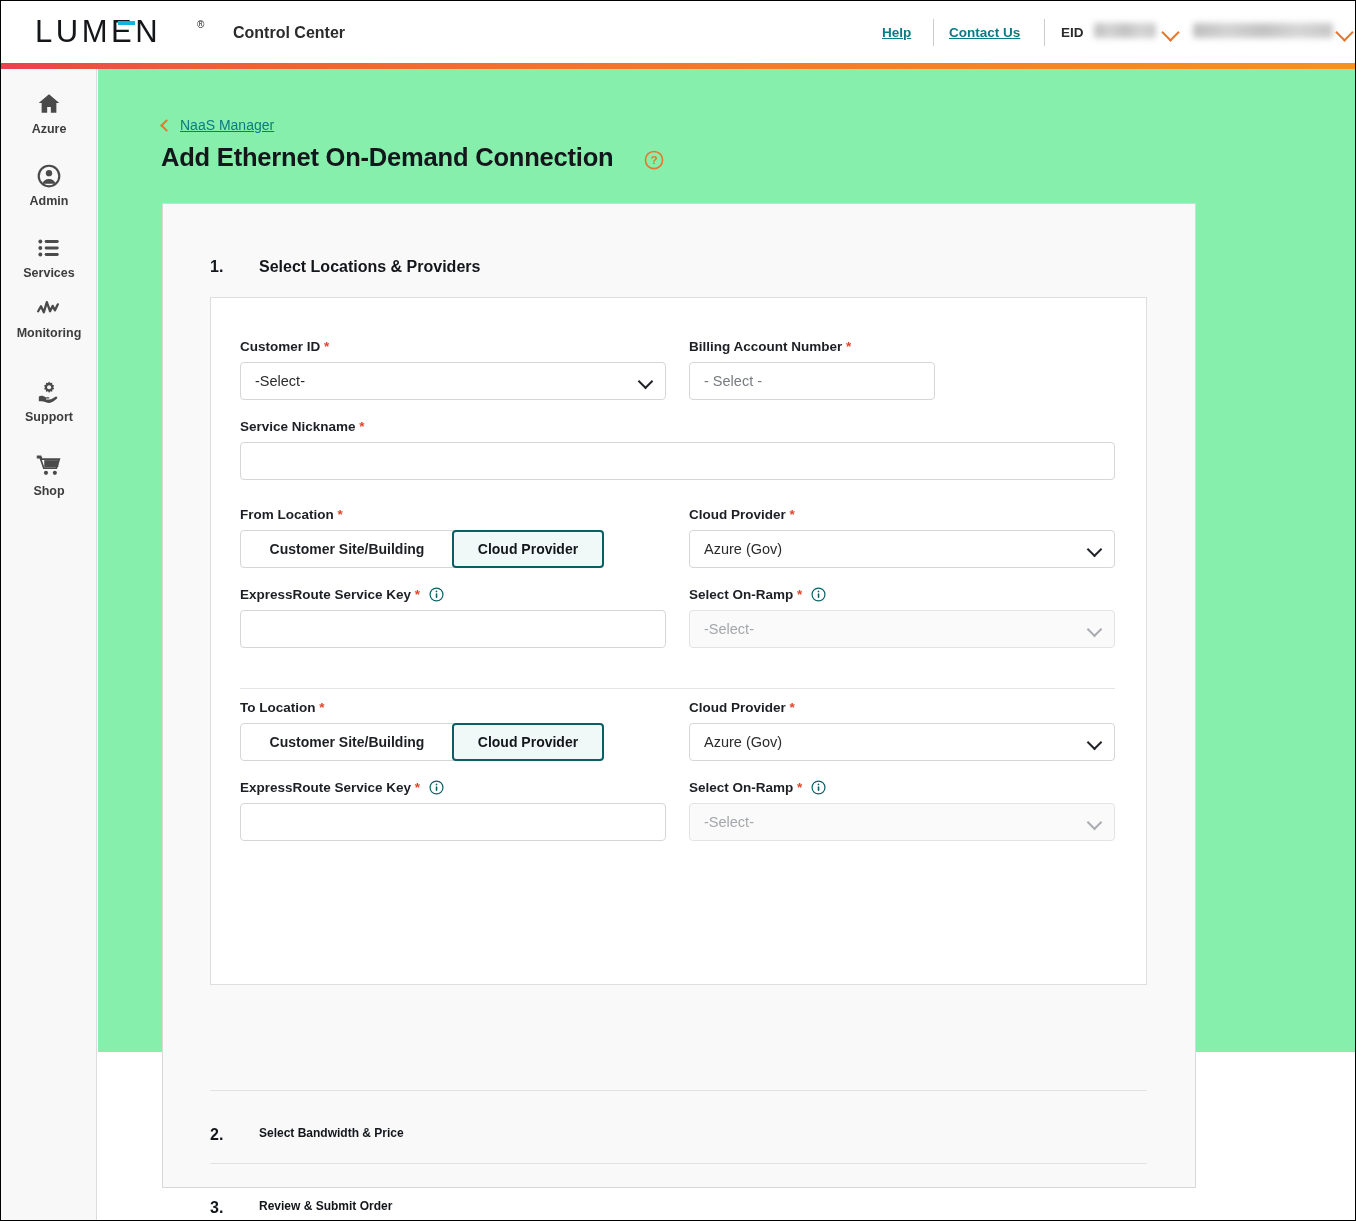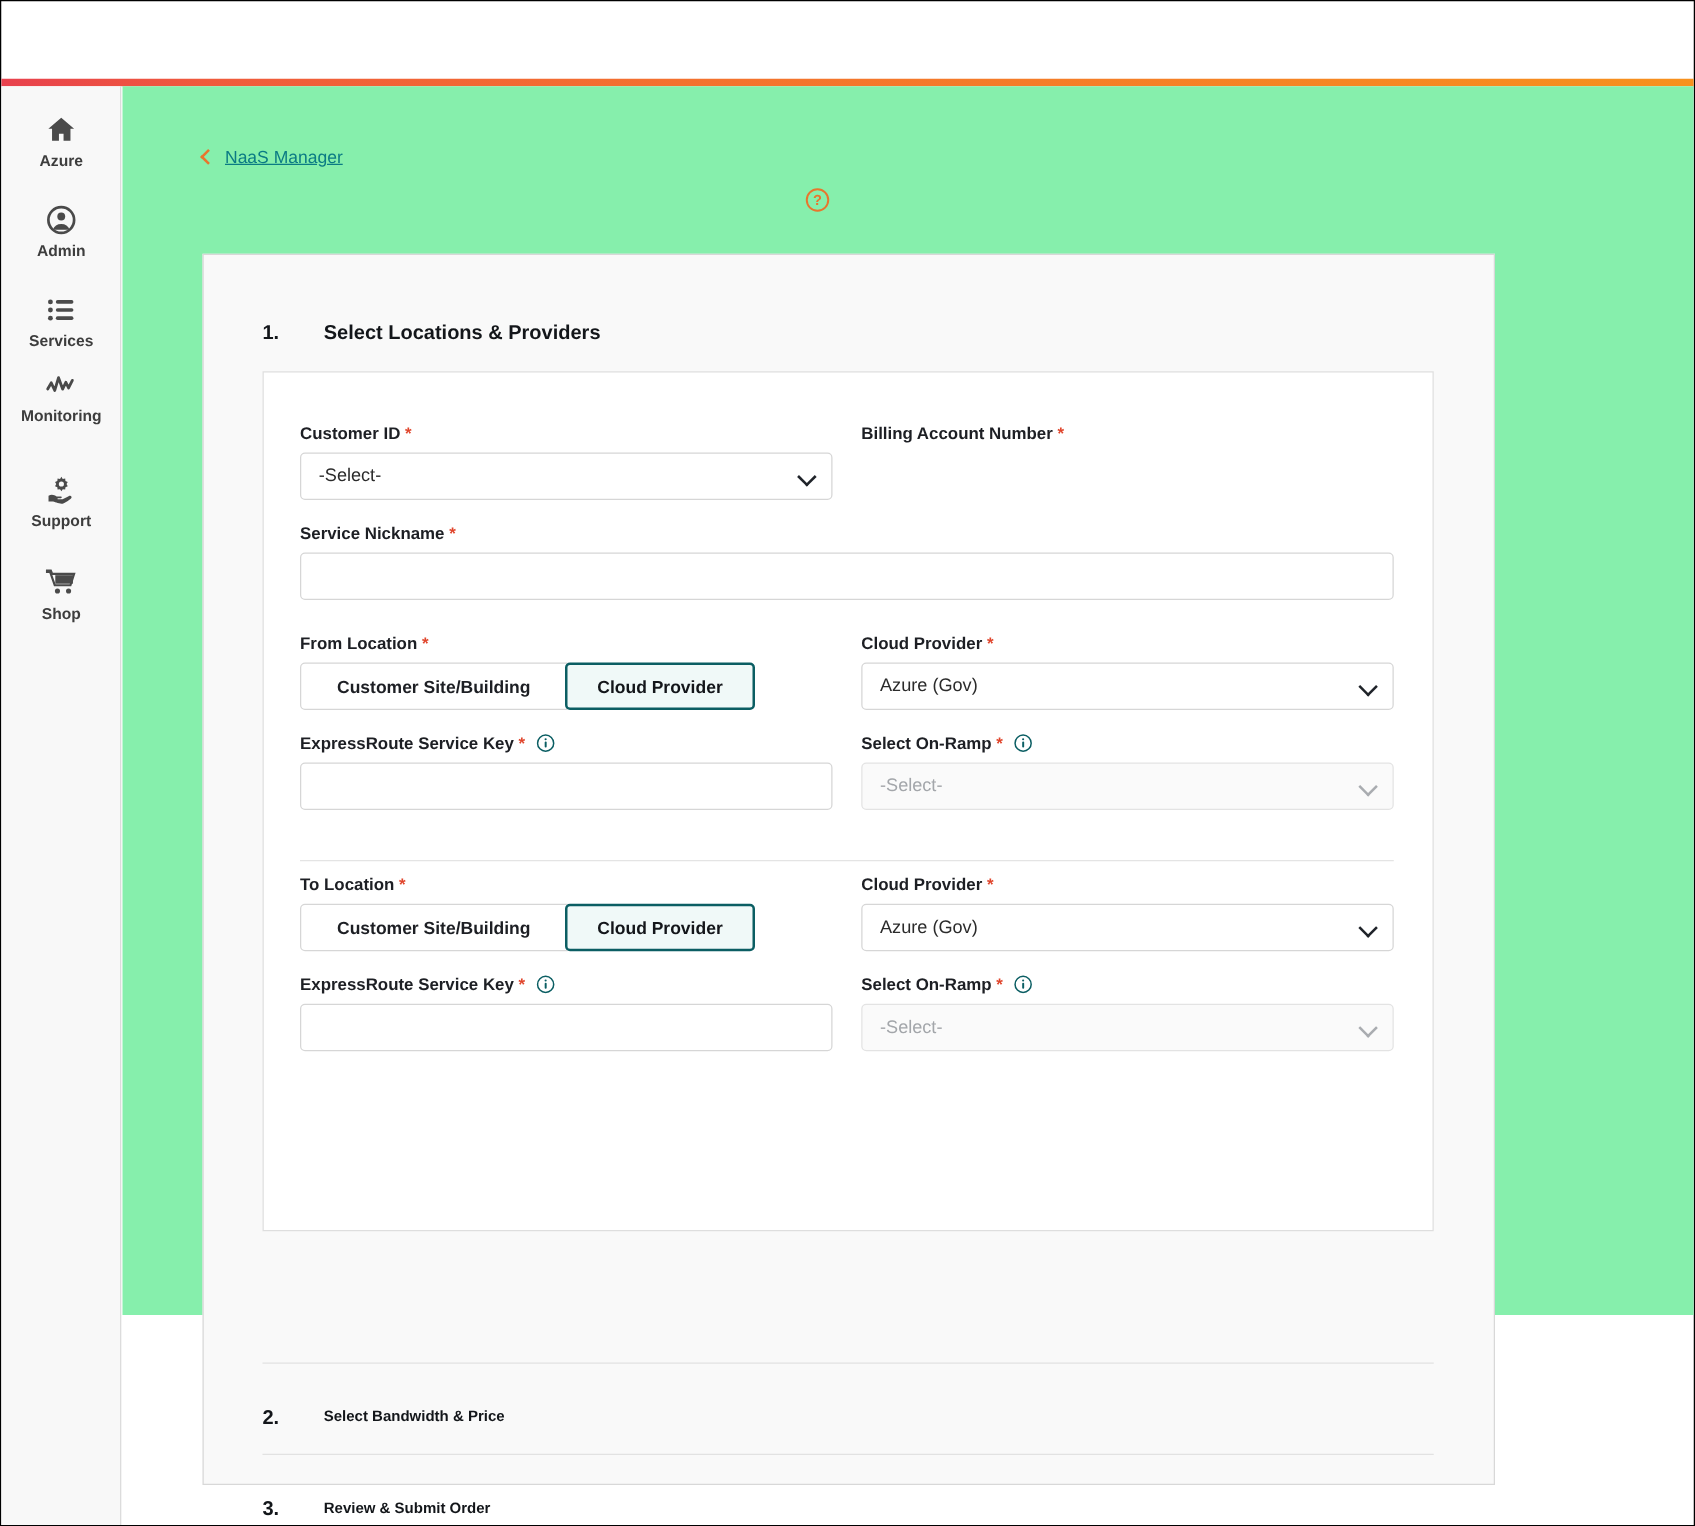--- a/index.html
+++ b/index.html
@@ -223,20 +223,40 @@
   }
   .step-rule { position: absolute; left: 47px; width: 937px; height: 1px; background: #e2e2e2; }
   .step-num { position: absolute; font-size: 16px; font-weight: bold; color: #13161a; }
   .step-title { position: absolute; left: 96px; font-size: 12px; font-weight: bold; color: #13161a; }
 </style>
 </head>
 <body>
 
 <div id="page">
 
+  <div id="header">
+    <div id="logo">
+      <span id="logo-text">LUMEN</span>
+      <span id="logo-bar"></span>
+      <span id="logo-reg">®</span>
+    </div>
+    <div id="app-title">Control Center</div>
+
+    <a id="link-help" class="hdr-link">Help</a>
+    <div id="sep1" class="hdr-sep"></div>
+    <a id="link-contact" class="hdr-link">Contact Us</a>
+    <div id="sep2" class="hdr-sep"></div>
+
+    <div id="eid-label">EID</div>
+    <div id="eid-blur" class="blur-chip"></div>
+    <div id="eid-chev" class="hdr-chev"></div>
+
+    <div id="acct-blur" class="blur-chip"></div>
+    <div id="acct-chev" class="hdr-chev"></div>
+  </div>
 
   <div id="gradbar"></div>
 
   <div id="sidebar">
 
     <div id="nav-home" class="nav-item">
       <svg class="nav-ico" width="26" height="26" viewBox="0 0 24 24" fill="#4a4a4a">
         <path d="M12 3L2.5 11h2.7v9h5.1v-5.3h3.4V20h5.1v-9h2.7z"></path>
       </svg>
       <span class="nav-lbl">Azure</span>
@@ -290,20 +310,21 @@
     </div>
   </div>
 
   <div id="content">
 
     <div id="breadcrumb">
       <span id="bc-chev"></span>
       <span id="bc-text">NaaS Manager</span>
     </div>
 
+    <h1 id="page-title">Add Ethernet On-Demand Connection</h1>
     <svg id="help-icon" viewBox="0 0 24 24">
       <circle cx="12" cy="12" r="10.3" fill="none" stroke="#e8762d" stroke-width="1.9"></circle>
       <text x="12" y="17" text-anchor="middle" font-family="Liberation Sans, sans-serif" font-size="14" font-weight="bold" fill="#e8762d">?</text>
     </svg>
 
     <div id="outer-card">
 
       <div id="step1-num">1.</div>
       <div id="step1-title">Select Locations &amp; Providers</div>
 
@@ -314,20 +335,23 @@
           <span class="req">*</span>
         </div>
         <div class="ctrl" style="left:29px; top:64px; width:426px;">
           <span>-Select-</span>
           <span class="chev"></span>
         </div>
 
         <div class="fld-label" style="left:478px; top:41px;">
           <span>Billing Account Number</span>
           <span class="req">*</span>
+        </div>
+        <div class="ctrl placeholder" style="left:478px; top:64px; width:246px;">
+          <span>- Select -</span>
         </div>
 
         <div class="fld-label" style="left:29px; top:121px;">
           <span>Service Nickname</span>
           <span class="req">*</span>
         </div>
         <div class="ctrl" style="left:29px; top:144px; width:875px;">
           <span></span>
         </div>
 

